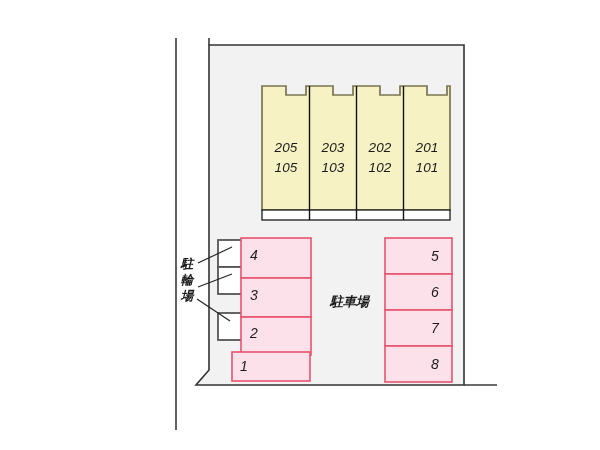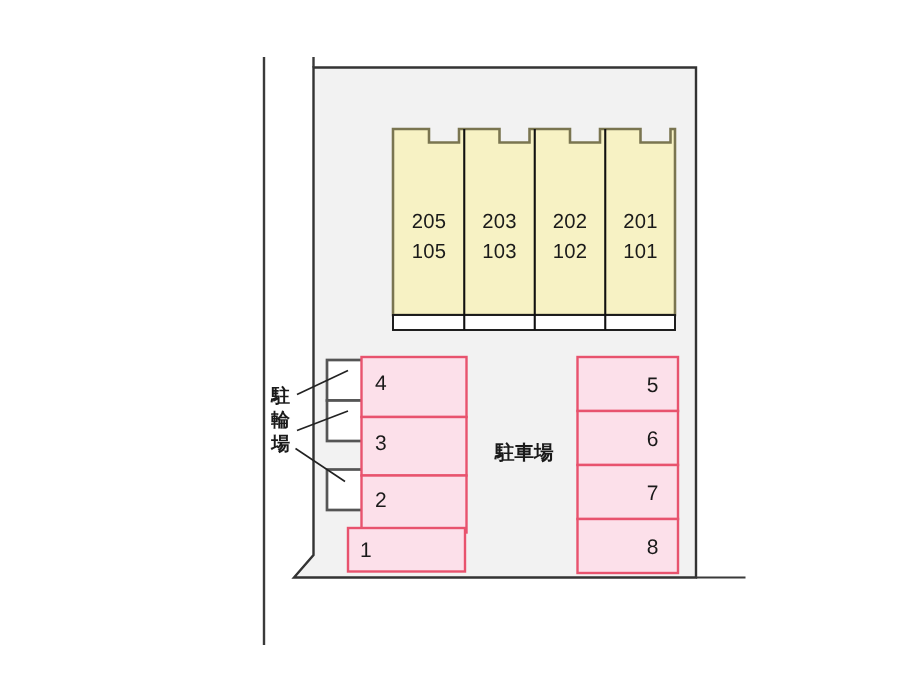--- a/index.html
+++ b/index.html
@@ -12,20 +12,21 @@
     width: 600px;
     height: 450px;
     font-family: "Liberation Sans", "DejaVu Sans", sans-serif;
     overflow: hidden;
   }
   #plan {
     position: relative;
     width: 600px;
     height: 442px;
     background: #ffffff;
+    font-style: italic;
   }
   #plan svg {
     display: block;
   }
   text {
     font-family: "Liberation Sans", "DejaVu Sans", sans-serif;
     fill: #1a1a1a;
   }
   .unit-label {
     font-size: 13.5px;

